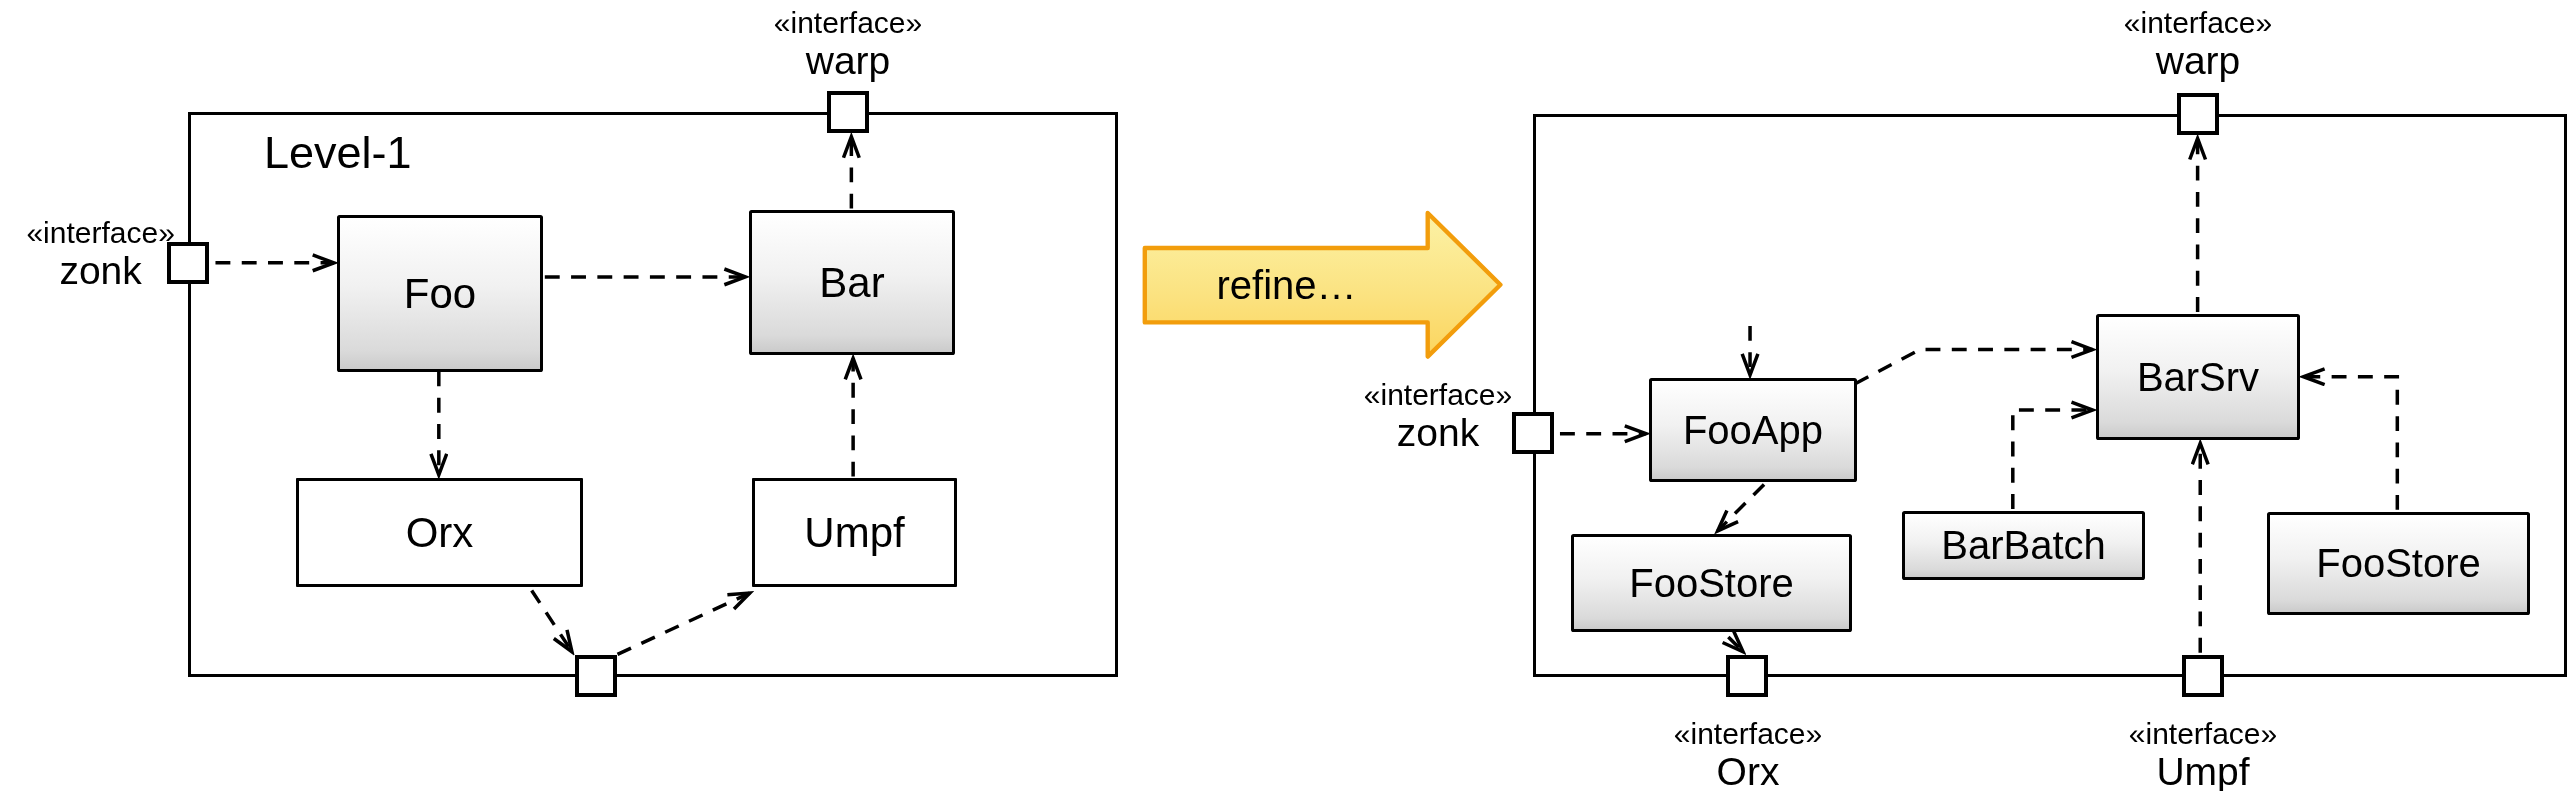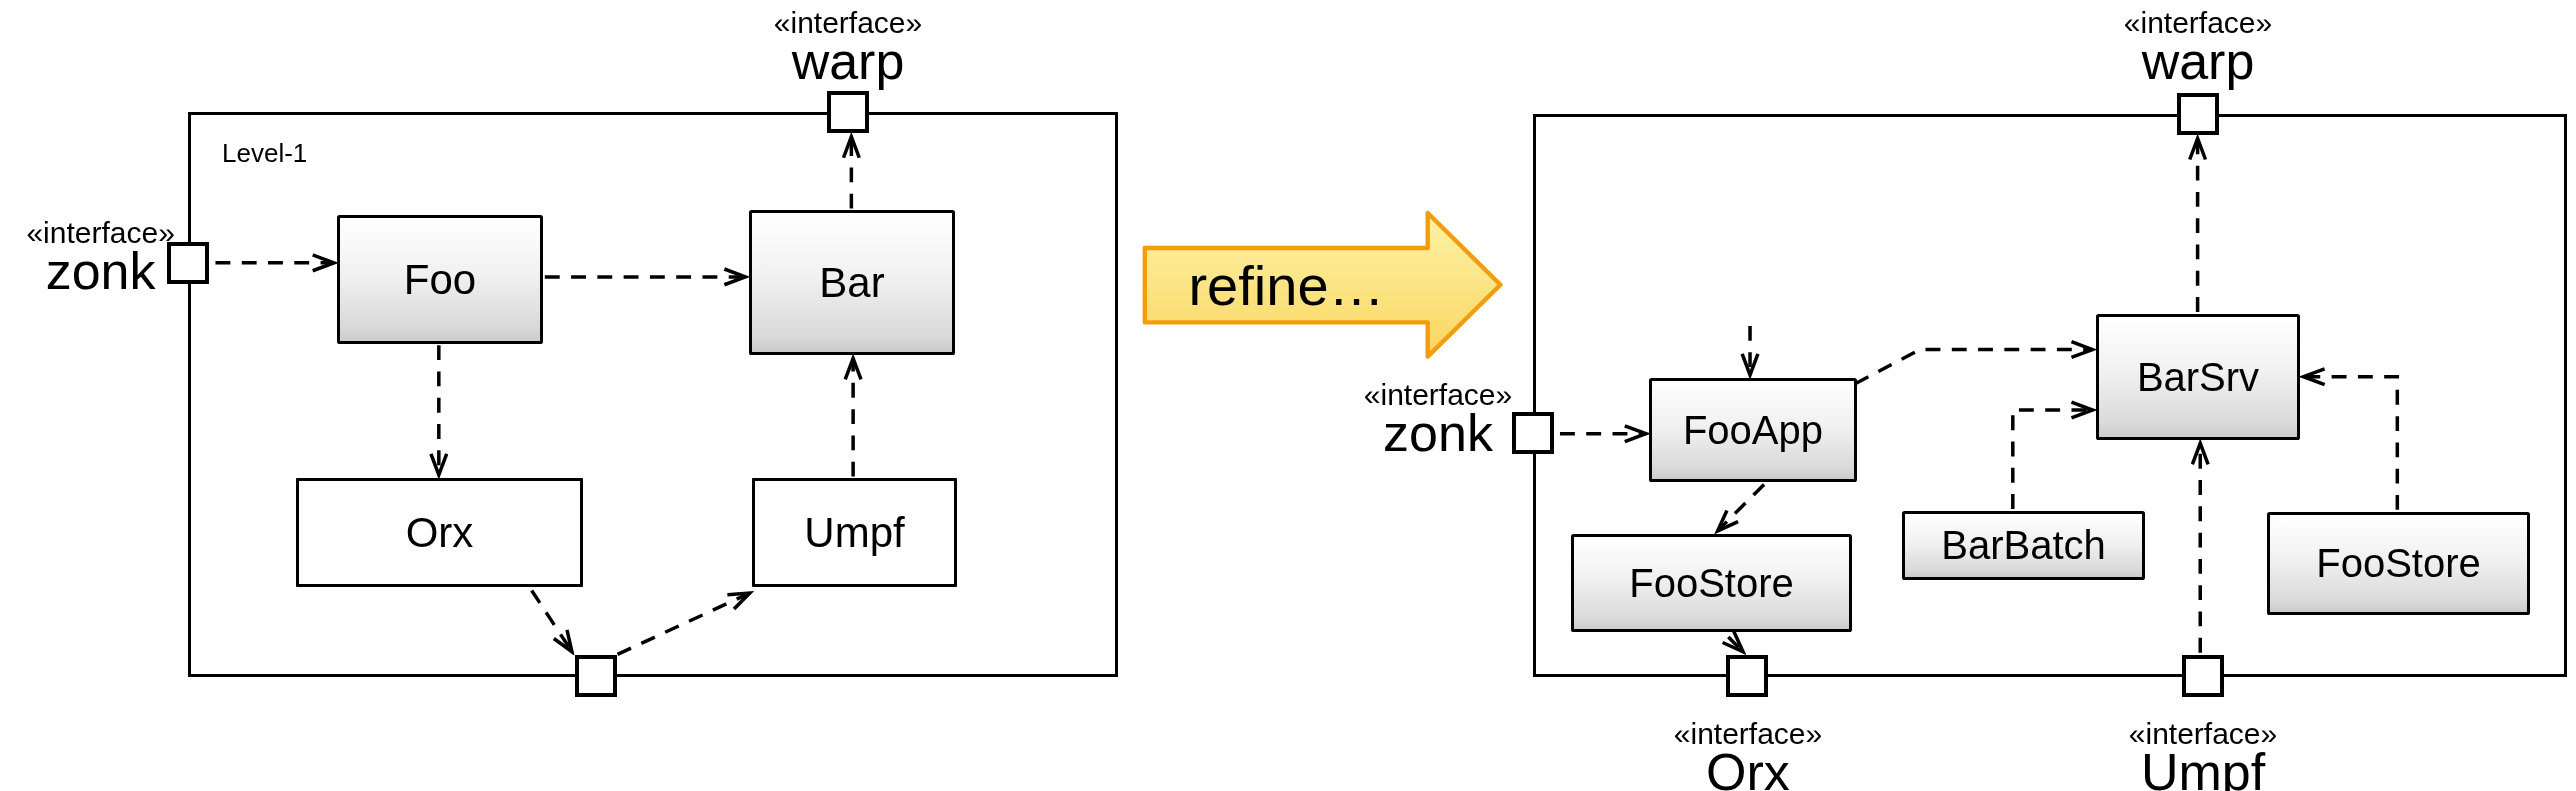--- a/index.html
+++ b/index.html
@@ -6,43 +6,43 @@
   .stage{
     position:relative;width:2576px;height:792px;background:#ffffff;
     font-family:"Liberation Sans", sans-serif;color:#000;overflow:hidden;
   }
   .wires{position:absolute;left:0;top:0;width:2576px;height:792px;}
   .frame{
     position:absolute;border:3.5px solid #000;background:transparent;
     box-sizing:border-box;
   }
   .frame-title{
-    position:absolute;font-size:26px;line-height:46px;white-space:nowrap;
+    position:absolute;font-size:45px;line-height:46px;white-space:nowrap;margin-left:42px;
   }
   .comp{
     position:absolute;border:3.5px solid #000;border-radius:2.6px;box-sizing:border-box;
     display:flex;align-items:center;justify-content:center;
     background:linear-gradient(180deg,#ffffff 0%,#f1f1f1 45%,#dadada 88%,#cbcbcb 100%);
     font-size:42px;white-space:nowrap;
   }
   .comp.plain{background:#ffffff;border-radius:0.9px;}
   .comp.small{font-size:40px;}
   .port{
     position:absolute;width:42px;height:42px;box-sizing:border-box;
     border:4.4px solid #000;background:#ffffff;
   }
   .iface{
     position:absolute;width:210px;text-align:center;
   }
   .iface .st{display:block;font-size:30px;line-height:35px;}
-  .iface .nm{display:block;font-size:52px;line-height:42px;}
+  .iface .nm{display:block;font-size:39px;line-height:42px;}
   .refine-label{
     position:absolute;left:1145px;top:259px;width:283px;height:53px;
     display:flex;align-items:center;justify-content:center;
-    font-size:56px;color:#000;
+    font-size:40px;color:#000;
   }
 </style>
 </head>
 <body>
 
 <div class="stage">
 
   <svg class="wires" viewBox="0 0 2941 904" xmlns="http://www.w3.org/2000/svg">
     <defs>
       <marker id="ah" markerUnits="userSpaceOnUse" markerWidth="32" markerHeight="24" refX="27" refY="11" orient="auto">
@@ -72,21 +72,21 @@
     <path d="M2118,438 L2192,399 L2389,399" fill="none" stroke="#000" stroke-width="4" stroke-dasharray="17 13" marker-end="url(#ah)"></path>
     <path d="M2298,581 L2298,468 L2389,468" fill="none" stroke="#000" stroke-width="4" stroke-dasharray="17 13" marker-end="url(#ah)"></path>
     <path d="M2737,582 L2737,430 L2630,430" fill="none" stroke="#000" stroke-width="4" stroke-dasharray="17 13" marker-end="url(#ah)"></path>
     <path d="M2512,745 L2512,506" fill="none" stroke="#000" stroke-width="4" stroke-dasharray="17 13" marker-end="url(#ah)"></path>
     <path d="M2509,356 L2509,158" fill="none" stroke="#000" stroke-width="4" stroke-dasharray="17 13" marker-end="url(#ah)"></path>
   </svg>
 
   <div class="frame" style="left:188px;top:112px;width:930px;height:565px;"></div>
   <div class="frame-title" style="left:222px;top:130px;">Level-1</div>
 
-  <div class="comp" style="left:337px;top:215px;width:206px;height:129px;text-align:center;">
+  <div class="comp" style="left:337px;top:215px;width:206px;height:157px;text-align:center;">
     <span>Foo</span>
   </div>
   <div class="comp" style="left:749px;top:210px;width:206px;height:145px;">
     <span>Bar</span>
   </div>
   <div class="comp plain" style="left:296px;top:478px;width:287px;height:109px;">
     <span>Orx</span>
   </div>
   <div class="comp plain" style="left:752px;top:478px;width:205px;height:109px;">
     <span>Umpf</span>

